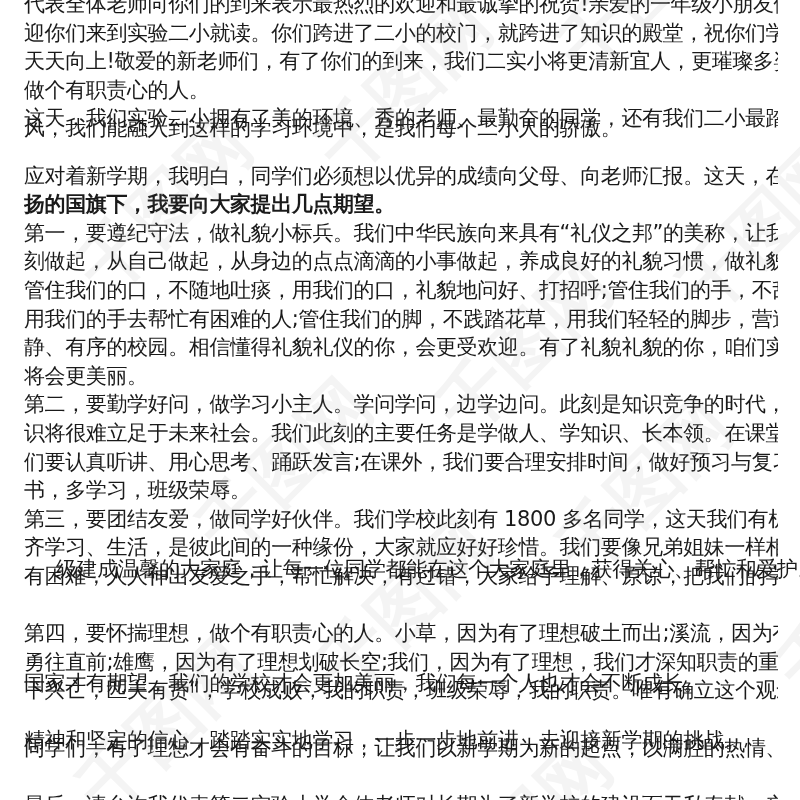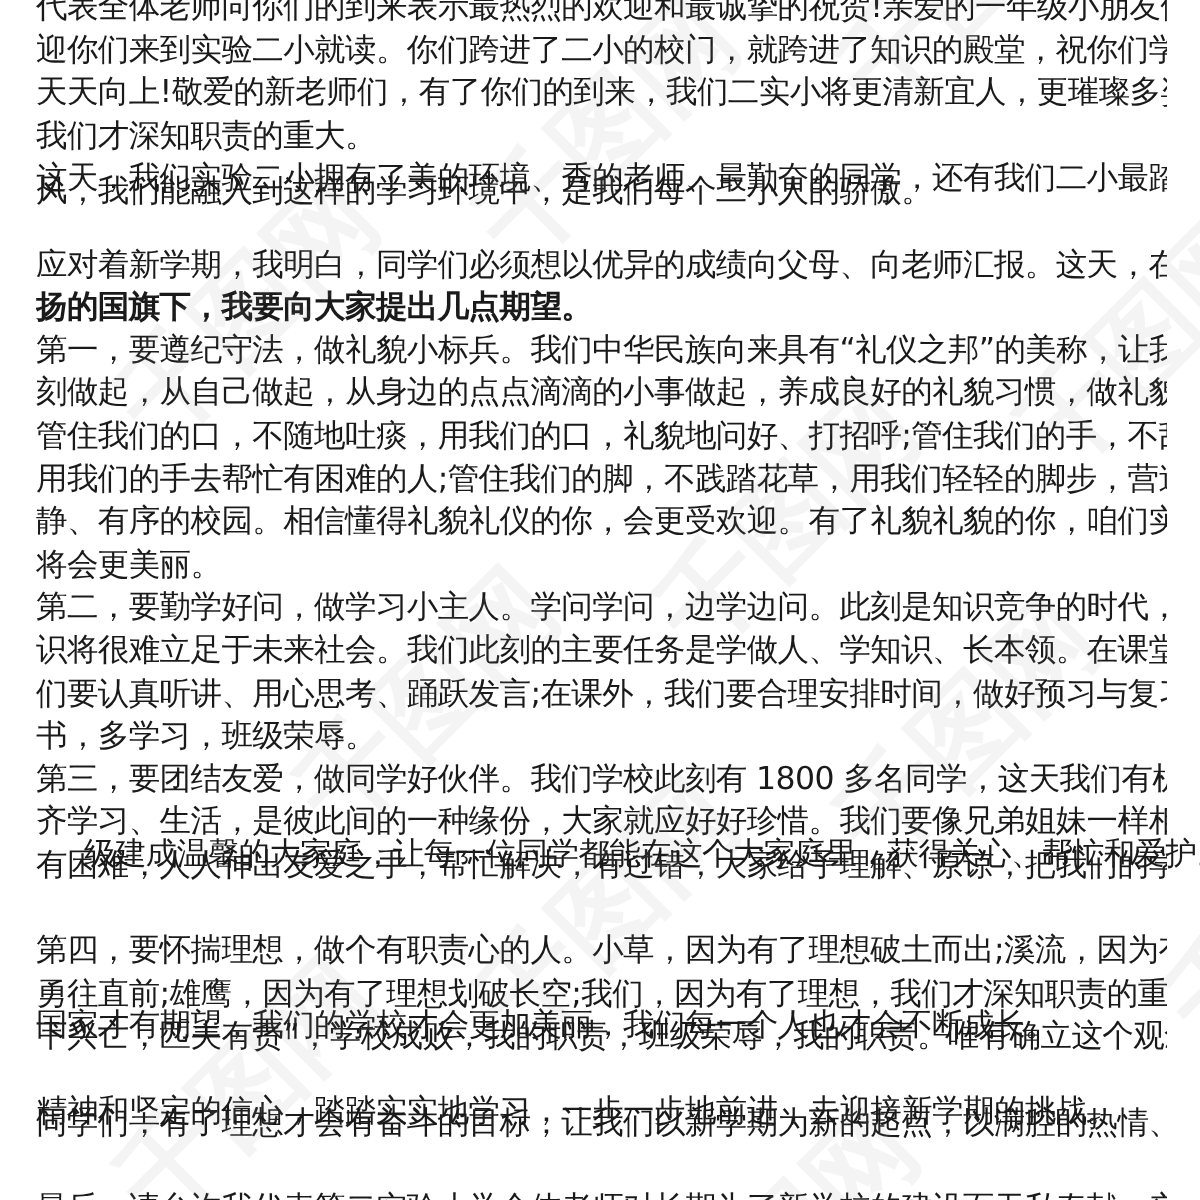--- a/index.html
+++ b/index.html
@@ -25,21 +25,21 @@
       pointer-events: none; white-space: nowrap;
     }
   </style>
 </head>
 <body>
 
 <div class="page" id="page">
     <div class="line justify" style="top: 0px;">代表全体老师向你们的到来表示最热烈的欢迎和最诚挚的祝贺!亲爱的一年级小朋友们，欢</div>
     <div class="line justify" style="top: 28.6px;">迎你们来到实验二小就读。你们跨进了二小的校门，就跨进了知识的殿堂，祝你们学 xxx 步、</div>
     <div class="line justify" style="top: 57.2px;">天天向上!敬爱的新老师们，有了你们的到来，我们二实小将更清新宜人，更璀璨多姿。祝你</div>
-    <div class="line" style="top: 85.8px;">我们才深知职责的重大。</div>
+    <div class="line" style="top: 85.8px;">做个有职责心的人。</div>
     <div class="line justify" style="top: 114.4px;">这天，我们实验二小拥有了美的环境、秀的老师、最勤奋的同学，还有我们二小最踏实的学</div>
     <div class="line" style="top: 126px; font-family: Liberation Mono, monospace;">风，我们能融入到这样的学习环境中，是我们每个二小人的骄傲。</div>
     <div class="line justify" style="top: 171.6px;">应对着新学期，我明白，同学们必须想以优异的成绩向父母、向老师汇报。这天，在高高飘</div>
     <div class="line" style="top: 200.2px; font-weight: bold;">扬的国旗下，我要向大家提出几点期望。</div>
     <div class="line justify" style="top: 228.8px;">第一，要遵纪守法，做礼貌小标兵。我们中华民族向来具有“礼仪之邦”的美称，让我们从此</div>
     <div class="line justify" style="top: 257.4px;">刻做起，从自己做起，从身边的点点滴滴的小事做起，养成良好的礼貌习惯，做礼貌学生。</div>
     <div class="line justify" style="top: 286px;">管住我们的口，不随地吐痰，用我们的口，礼貌地问好、打招呼;管住我们的手，不乱扔垃圾，</div>
     <div class="line justify" style="top: 314.6px;">用我们的手去帮忙有困难的人;管住我们的脚，不践踏花草，用我们轻轻的脚步，营造一个宁</div>
     <div class="line justify" style="top: 343.2px;">静、有序的校园。相信懂得礼貌礼仪的你，会更受欢迎。有了礼貌礼貌的你，咱们实验二小</div>
     <div class="line" style="top: 371.8px; font-family: Liberation Serif, serif;">将会更美丽。</div>

